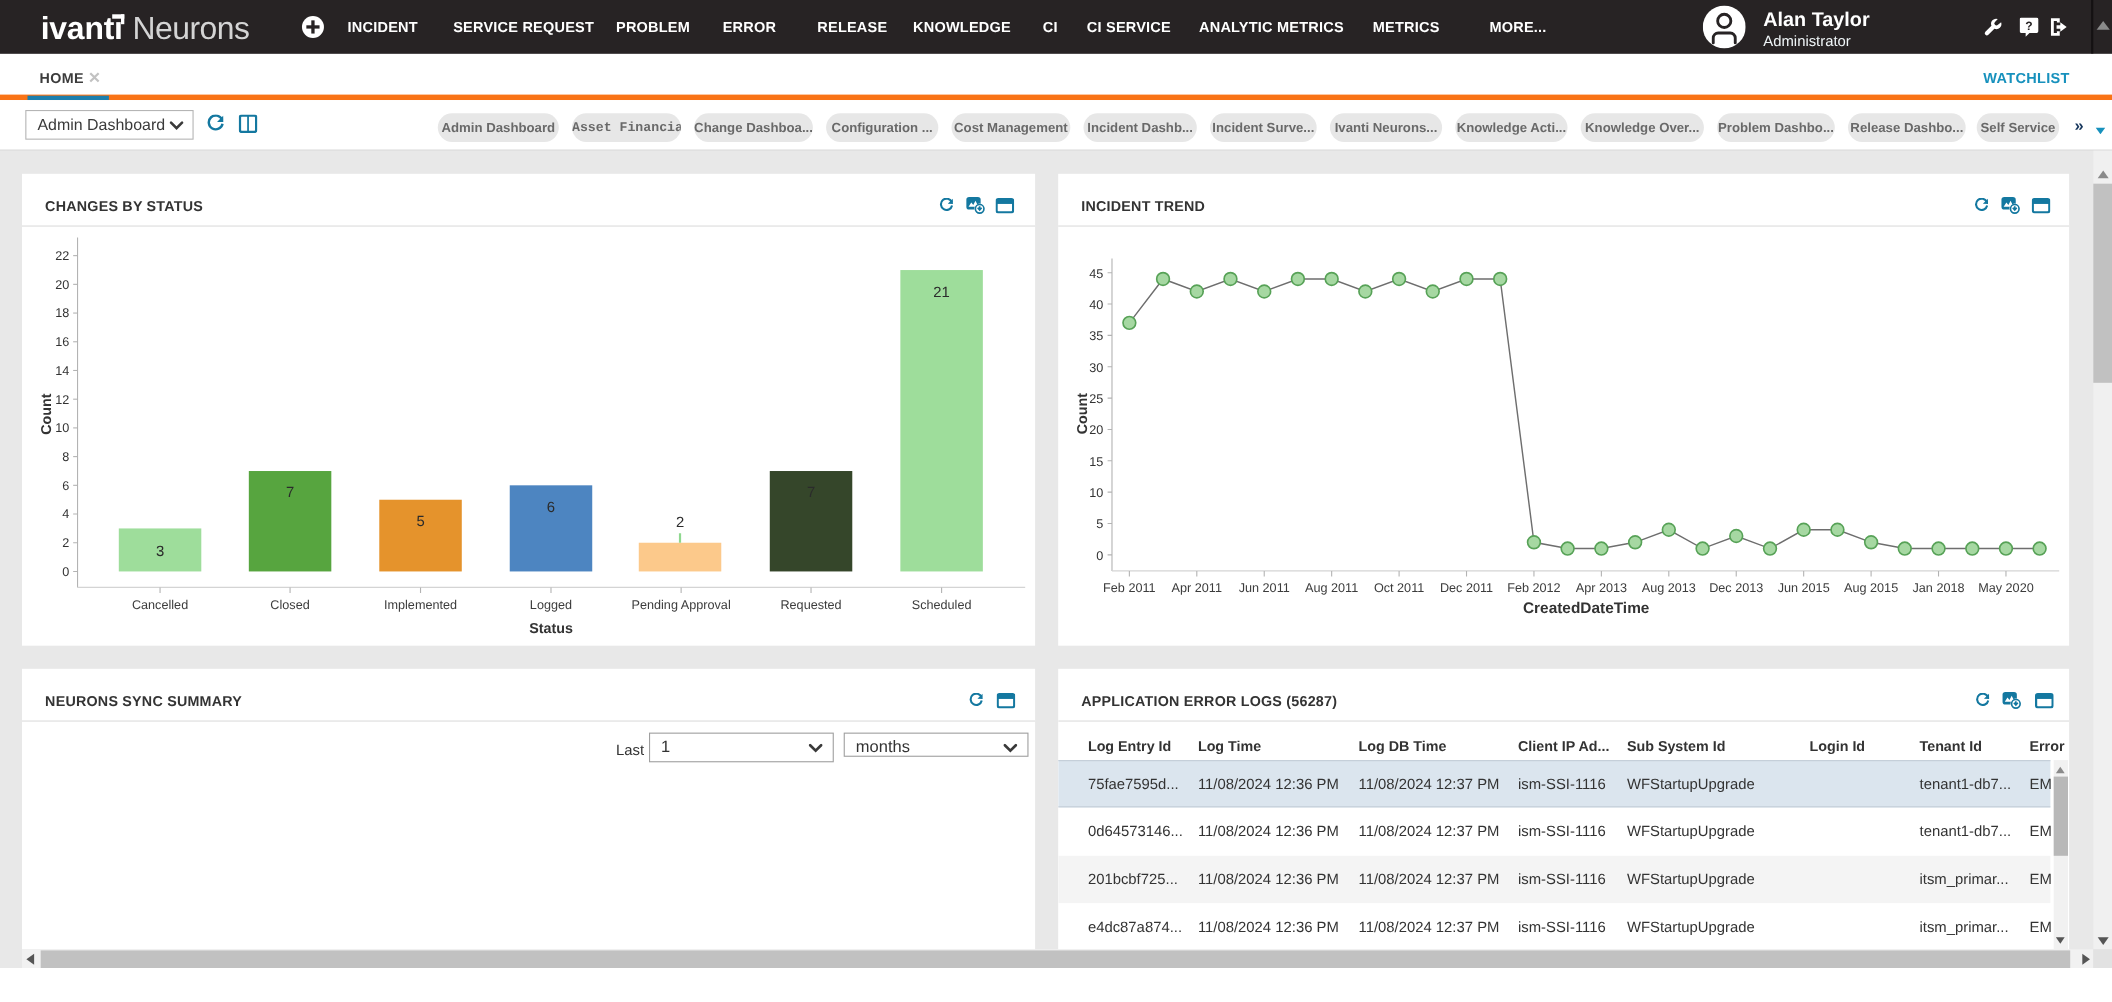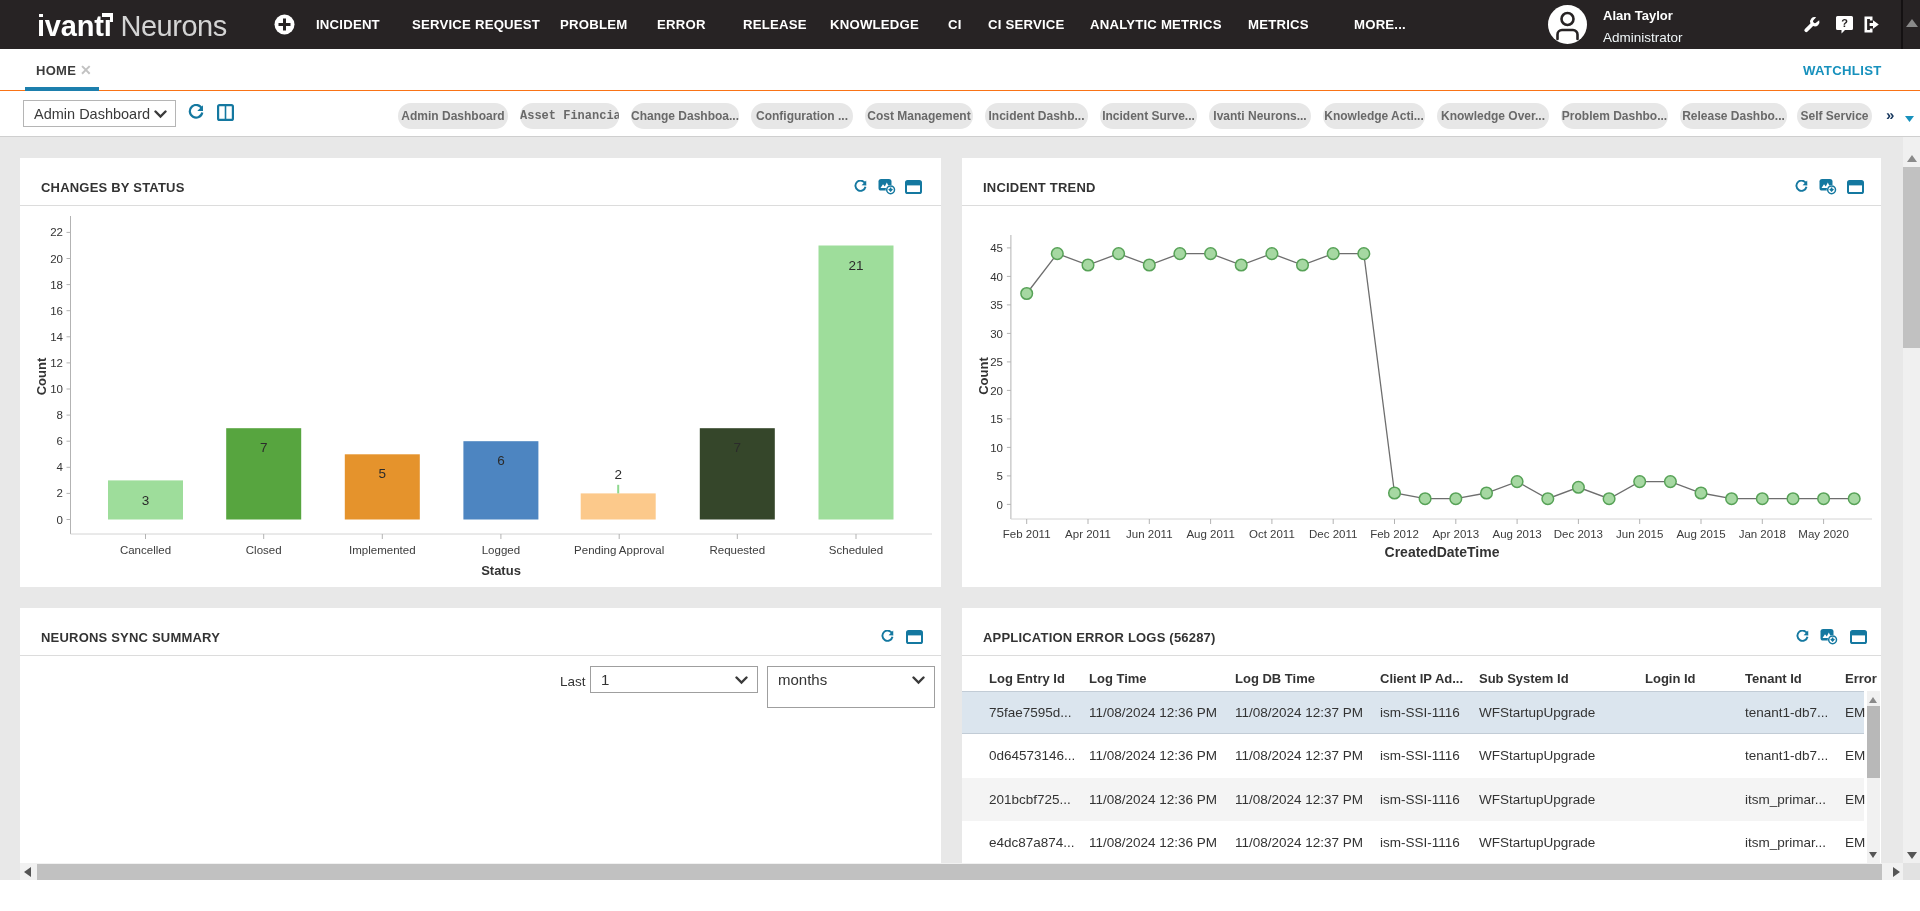--- a/index.html
+++ b/index.html
@@ -5,21 +5,21 @@
   * { margin:0; padding:0; box-sizing:border-box; }
   html,body { width:1920px; height:911px; background:#fff; overflow:hidden;
     font-family:"Liberation Sans", sans-serif; }
   .abs { position:absolute; }
   
   #nav { position:absolute; left:0; top:0; width:1920px; height:49px; background:#272324; }
   #logo { position:absolute; left:37px; top:10px; color:#fff; font-size:29px; font-weight:bold; letter-spacing:-0.2px;}
   #logo .neurons { font-weight:normal; color:#d4d4d4; letter-spacing:-0.5px; margin-left:9px;}
   .navitem { position:absolute; top:0; height:49px; line-height:49px; color:#fff; font-size:13.2px; font-weight:bold; letter-spacing:0.2px; }
   
-  #tabbar { position:absolute; left:0; top:49px; width:1920px; height:42px; background:#fff; border-bottom:1px solid #f97316; }
+  #tabbar { position:absolute; left:0; top:49px; width:1920px; height:42px; background:#fff; border-bottom:5px solid #f97316; }
   #hometab { position:absolute; left:24px; top:0; height:42px; }
   #hometab .lbl { position:absolute; left:12px; top:14px; font-size:13px; font-weight:bold; color:#3c3c3c; letter-spacing:0.3px;}
   #hometab .x { position:absolute; left:56px; top:13px; font-size:14px; color:#c2c2c2; font-weight:bold;}
   #homeunderline { position:absolute; left:25px; top:38px; width:74px; height:4px; background:#1d7fad; }
   #watchlist { position:absolute; left:1803px; top:14px; font-size:13.2px; font-weight:bold; color:#1791bd; letter-spacing:0.3px;}
   
   #toolbar { position:absolute; left:0; top:91px; width:1920px; height:46px; background:#fff; border-bottom:1px solid #cfcfcf; }
   #dashsel { position:absolute; left:23px; top:9px; width:153px; height:27px; border:1px solid #b5b5b5; background:#fff; }
   #dashsel .t { position:absolute; left:10px; top:5px; font-size:14.5px; color:#3a3a3a; }
   .pill { position:absolute; top:12px; height:26px; background:#e7e7e7; border-radius:13px; color:#696969; font-size:12px; font-weight:bold; line-height:26px; text-align:center; white-space:nowrap; overflow:hidden; }
@@ -61,21 +61,21 @@
 <div class="navitem" style="left:988px">CI SERVICE</div>
 <div class="navitem" style="left:1090px">ANALYTIC METRICS</div>
 <div class="navitem" style="left:1248px">METRICS</div>
 <div class="navitem" style="left:1354px">MORE...</div>
 
 <svg class="abs" style="left:1548px;top:5px" width="39" height="39" viewBox="0 0 39 39">
   <circle cx="19.5" cy="19.5" r="19.5" fill="#fff"></circle>
   <circle cx="19.5" cy="14" r="6" fill="none" stroke="#272324" stroke-width="2.6"></circle>
   <path d="M9.5 34 v-4.5 a4.5 4.5 0 0 1 4.5-4.5 h11 a4.5 4.5 0 0 1 4.5 4.5 V34" fill="none" stroke="#272324" stroke-width="2.6" stroke-linecap="round"></path>
 </svg>
-<div class="abs" style="left:1603px;top:8px;color:#fff;font-size:13px;font-weight:bold;">Alan Taylor</div>
+<div class="abs" style="left:1603px;top:8px;color:#fff;font-size:18px;font-weight:bold;">Alan Taylor</div>
 <div class="abs" style="left:1603px;top:30px;color:#f0f6f8;font-size:13.5px;">Administrator</div>
 
 <svg class="abs" style="left:1803px;top:16px" width="18" height="18" viewBox="0 0 18 18">
   <path d="M16.2 4.3 a4.6 4.6 0 0 1-6.1 5.8 L4.6 15.6 a1.9 1.9 0 0 1-2.7-2.7 L7.4 7.4 A4.6 4.6 0 0 1 13.2 1.3 L10.6 3.9 a1.9 1.9 0 0 0 2.7 2.7 Z" fill="#fff"></path>
 </svg>
 
 <svg class="abs" style="left:1836px;top:16px" width="18" height="18" viewBox="0 0 18 18">
   <path d="M1.5 0 h14 a1.5 1.5 0 0 1 1.5 1.5 v11 a1.5 1.5 0 0 1-1.5 1.5 H9 l-3.5 3.5 v-3.5 H1.5 A1.5 1.5 0 0 1 0 12.5 v-11 A1.5 1.5 0 0 1 1.5 0 Z" fill="#fff"></path>
   <text x="8.5" y="11.2" font-size="11" font-weight="bold" fill="#272324" text-anchor="middle">?</text>
 </svg>
@@ -335,21 +335,21 @@
     <rect x="1" y="1" width="15" height="12" rx="1.6" fill="none" stroke="#1478a0" stroke-width="2"></rect>
     <rect x="1" y="1" width="15" height="4.4" fill="#1478a0"></rect>
   </svg>
   <div class="abs" style="left:540px;top:66px;width:20px;text-align:right;font-size:13.5px;color:#333;">Last</div>
   <div class="abs" style="left:570px;top:58px;width:168px;height:27px;border:1px solid #9f9f9f;background:#fff;">
     <span class="abs" style="left:10px;top:4px;font-size:15px;color:#333;">1</span>
     <svg class="abs" style="right:9px;top:9px" width="13" height="9" viewBox="0 0 13 9">
         <path d="M1.5 1.5 L6.5 6.5 L11.5 1.5" fill="none" stroke="#3a3a3a" stroke-width="2.4" stroke-linecap="round"></path>
       </svg>
   </div>
-  <div class="abs" style="left:747px;top:58px;width:168px;height:42px;border:1px solid #9f9f9f;background:#fff;">
+  <div class="abs" style="left:747px;top:58px;width:168px;height:22px;border:1px solid #9f9f9f;background:#fff;">
     <span class="abs" style="left:10px;top:4px;font-size:15px;color:#333;">months</span>
     <svg class="abs" style="right:9px;top:9px" width="13" height="9" viewBox="0 0 13 9">
         <path d="M1.5 1.5 L6.5 6.5 L11.5 1.5" fill="none" stroke="#3a3a3a" stroke-width="2.4" stroke-linecap="round"></path>
       </svg>
   </div>
 </div>
 
 <div class="panel" style="left:962px;top:608px;width:919px;height:255px;overflow:hidden;">
   <div class="phead"></div>
   <div class="ptitle">APPLICATION ERROR LOGS (56287)</div>

